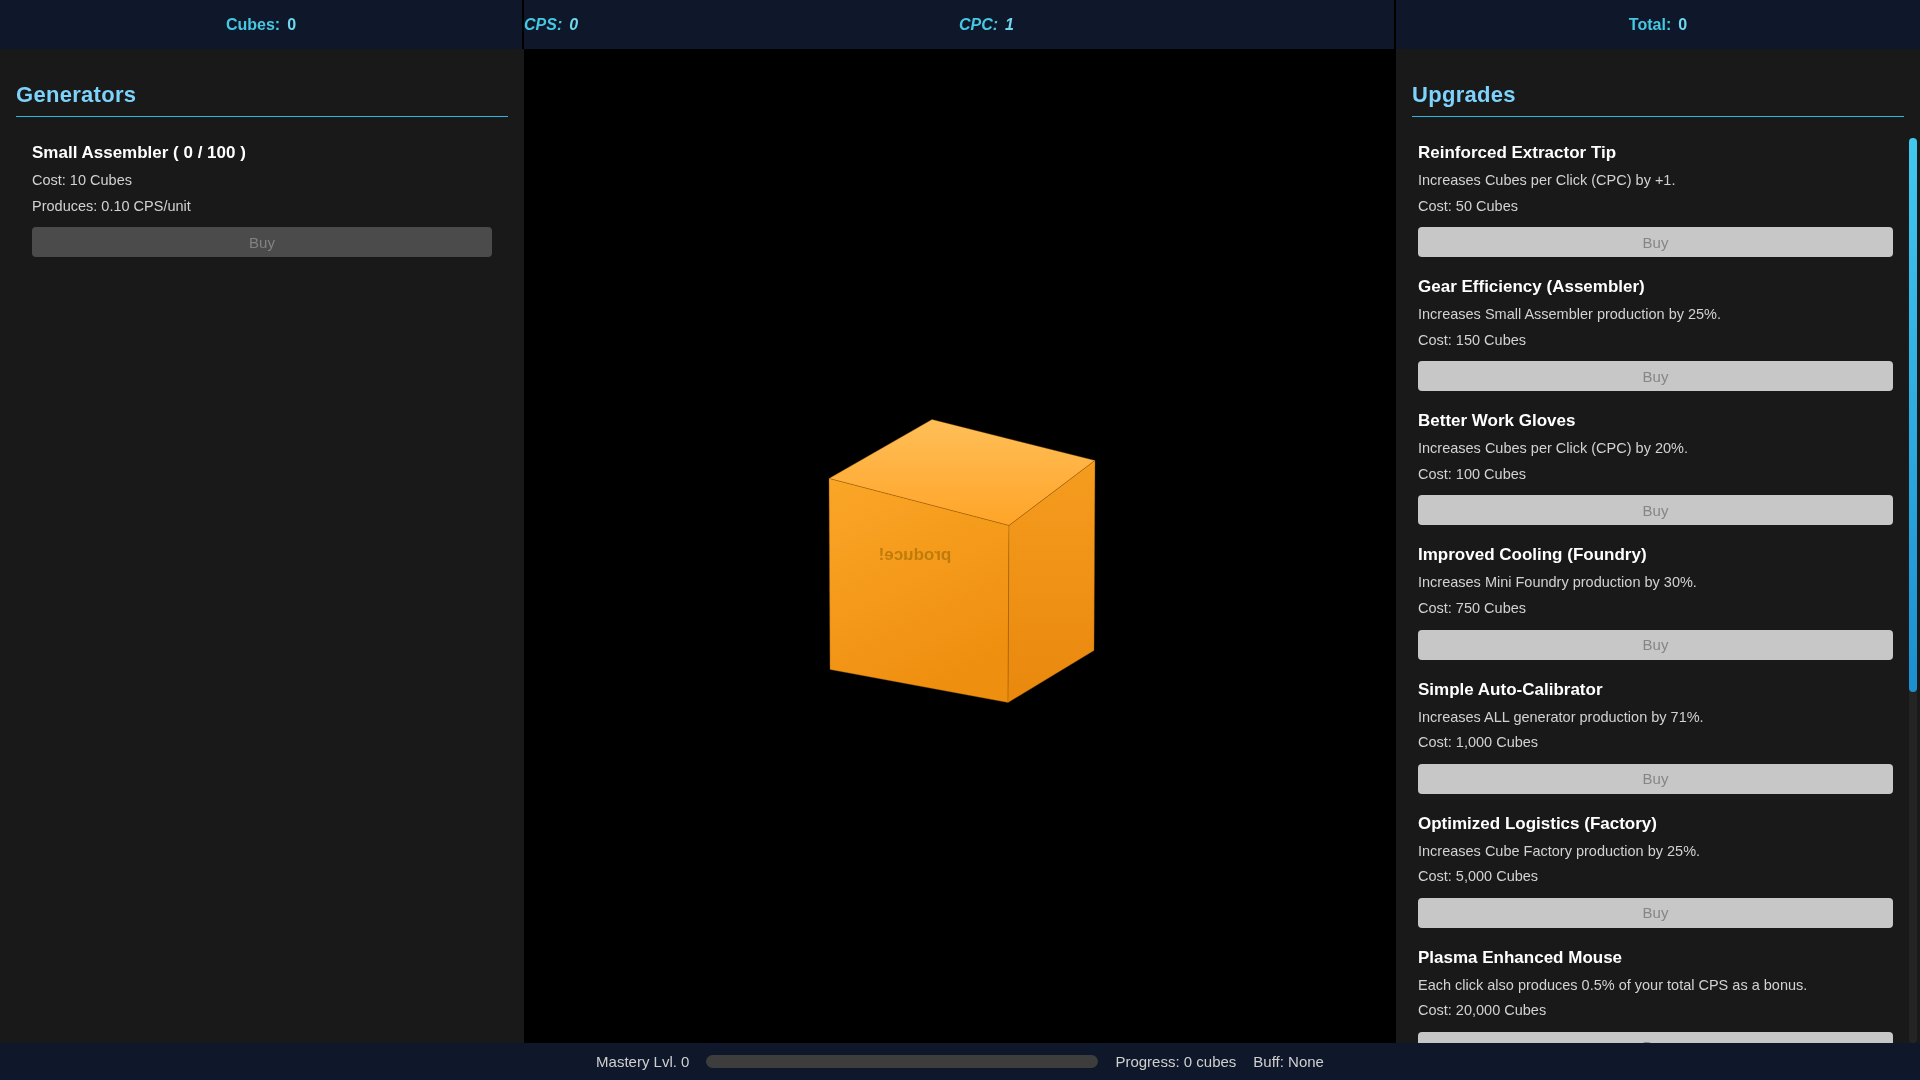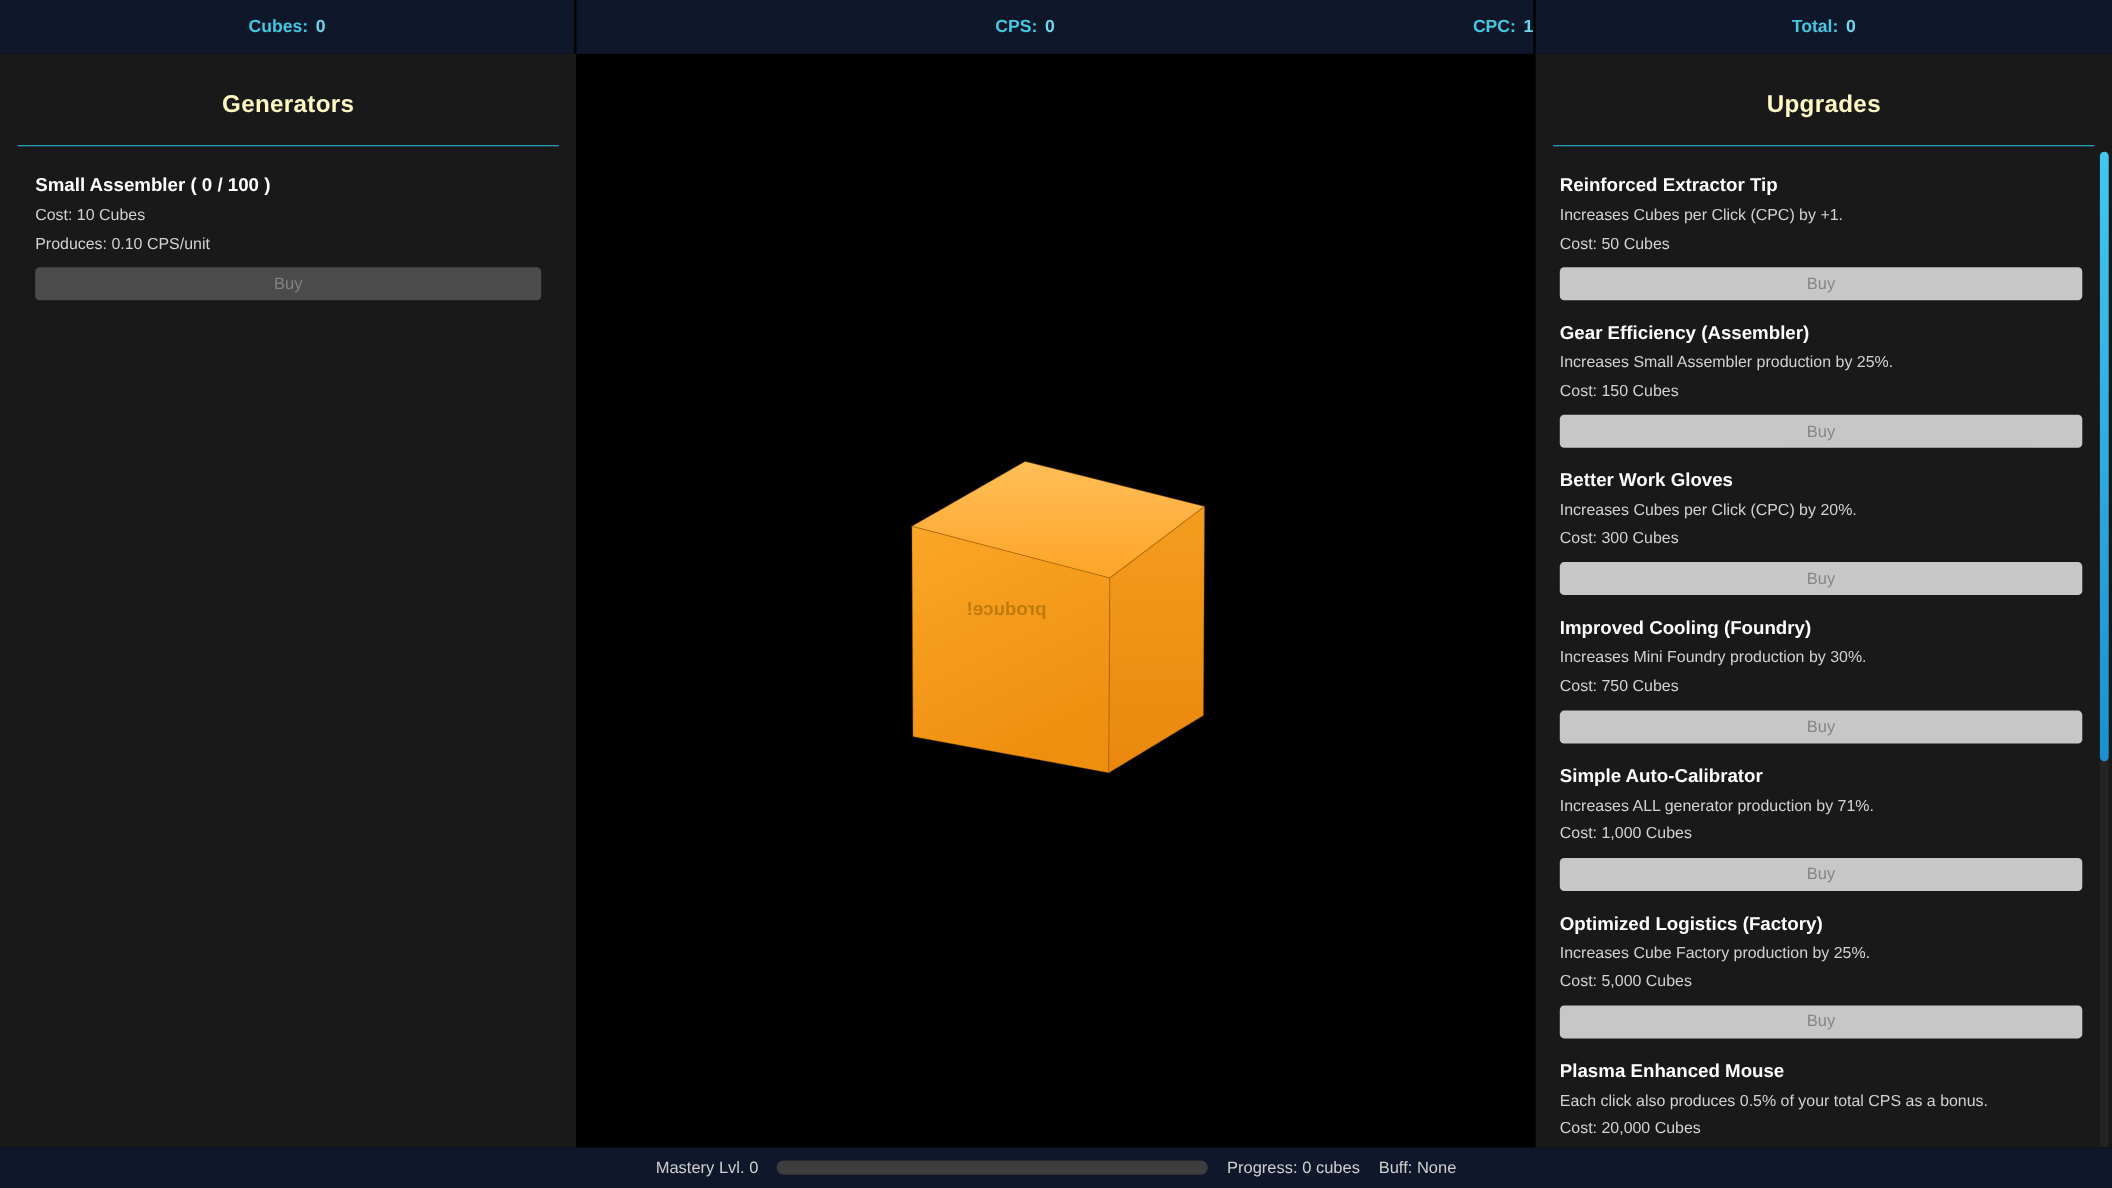--- a/index.html
+++ b/index.html
@@ -10,37 +10,36 @@
     font-family: "Liberation Sans", sans-serif;
     overflow: hidden;
   }
   .app { width: 1920px; height: 1080px; display: flex; flex-direction: column; }
 
   
   .topbar { flex: 0 0 49px; height: 49px; background: #0f172a; display: flex; }
   .topbar-section { display: flex; align-items: center; justify-content: center; height: 100%; }
   .topbar-left  { width: 524px; border-right: 2px solid #000; }
   .topbar-center{ width: 872px; border-right: 2px solid #000; display: flex; }
-  .topbar-center .half { flex: 1; display: flex; align-items: center; justify-content: flex-end; }
+  .topbar-center .half { flex: 1; display: flex; align-items: center; justify-content: flex-start; font-style: italic; }
   .topbar-right { flex: 1; }
   .stat { font-size: 16px; font-weight: 700; color: #45c8e2; white-space: nowrap; }
   .stat .stat-value { margin-left: 7px; color: #6fd8ee; }
 
   
   .main { flex: 1; display: flex; min-height: 0; }
   .panel { background: #191919; }
   .panel-left  { width: 524px; }
   .panel-right { width: 524px; position: relative; overflow: hidden; }
   .game-area { flex: 1; background: #000; position: relative; }
 
   .panel h2 {
     margin: 0 16px 26px 16px;
-    padding: 33px 0 24px 0;
-    text-align: center;
-    font-size: 22px; font-weight: 700; color: #fef9c3;
+    padding: 33px 0 8px 0;
+    font-size: 22px; font-weight: 700; color: #7dd3fc;
     border-bottom: 1px solid #2bb8da;
     letter-spacing: 0.3px;
   }
 
   
   .items { padding: 0 32px; }
   .item { margin-bottom: 20px; }
   .item-name { font-size: 17px; font-weight: 700; color: #ffffff; margin-bottom: 8px; }
   .item-line { font-size: 14.5px; color: #d2d2d2; margin-bottom: 6px; line-height: 1.35; }
   .buy-btn {
@@ -164,21 +163,21 @@
   <div class="item">
     <div class="item-name">Gear Efficiency (Assembler)</div>
     <div class="item-line">Increases Small Assembler production by 25%.</div>
     <div class="item-line">Cost: 150 Cubes</div>
     <button class="buy-btn light">Buy</button>
   </div>
 
   <div class="item">
     <div class="item-name">Better Work Gloves</div>
     <div class="item-line">Increases Cubes per Click (CPC) by 20%.</div>
-    <div class="item-line">Cost: 300 Cubes</div>
+    <div class="item-line">Cost: 100 Cubes</div>
     <button class="buy-btn light">Buy</button>
   </div>
 
   <div class="item">
     <div class="item-name">Improved Cooling (Foundry)</div>
     <div class="item-line">Increases Mini Foundry production by 30%.</div>
     <div class="item-line">Cost: 750 Cubes</div>
     <button class="buy-btn light">Buy</button>
   </div>
 

